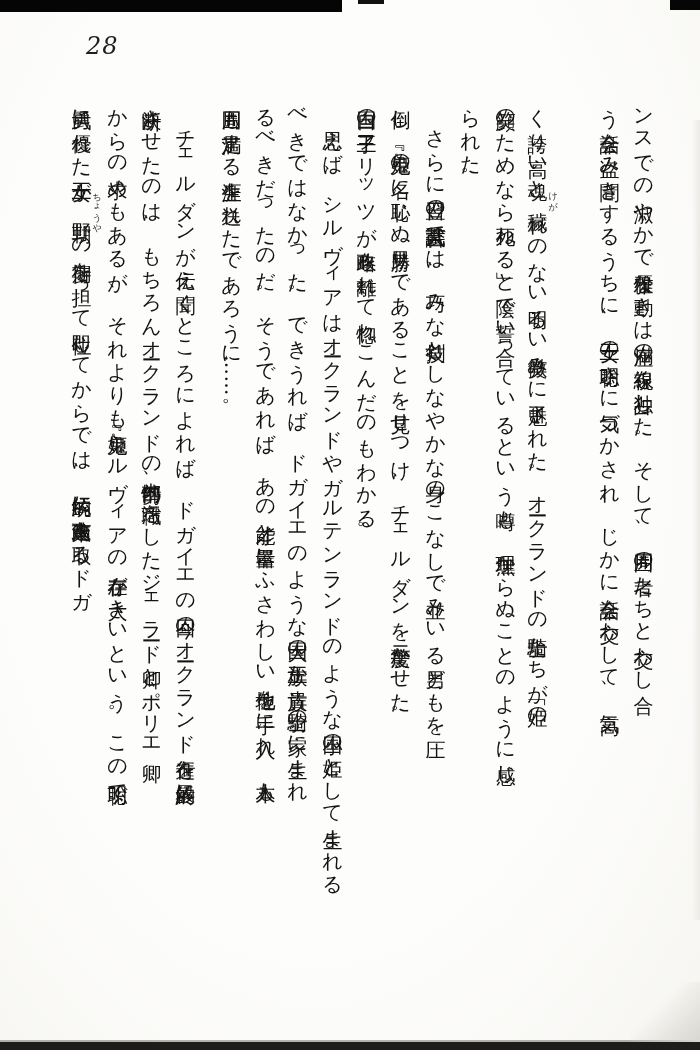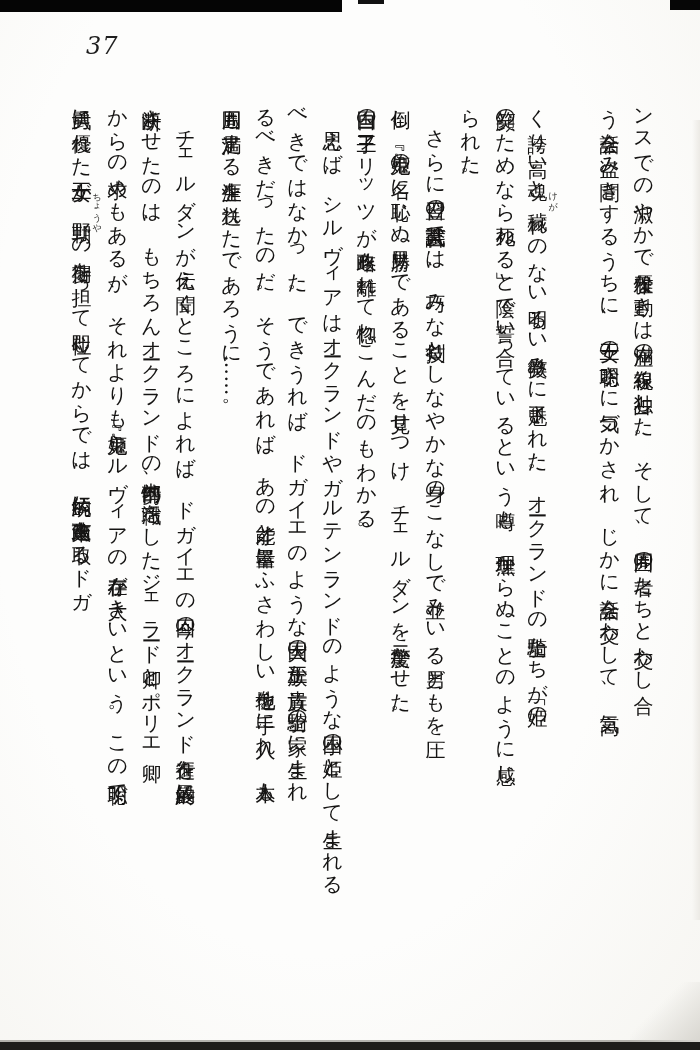--- a/index.html
+++ b/index.html
@@ -58,21 +58,21 @@
 
 <div class="page">
 
   <div class="scan-top-left"></div>
   <div class="scan-top-speck"></div>
   <div class="scan-top-right"></div>
   <div class="scan-bottom"></div>
   <div class="scan-corner-shade"></div>
   <div class="scan-right-shade"></div>
 
-  <div class="page-number">37</div>
+  <div class="page-number">28</div>
 
   <div>
 
     <div class="col c1">ンスでの淑やかで優雅な動きは満座の視線を独占した。そして、周囲の者たちと交わし合</div>
 
     <div class="col c2">う会話を盗み聞きするうちに、王女の聡明さに気づかされ、じかに会話を交わして、気高</div>
 
     <div class="col c3"><span>く誇り高い魂と</span><ruby><span>穢</span><rt>けが</rt></ruby><span>れのない明るい微笑みに魅了された。オークランドの騎士たちが「姫の</span></div>
 
     <div class="col c4">笑顔のためなら死ねる」と陰で誓い合っているという噂も、無理からぬことのように感じ</div>

